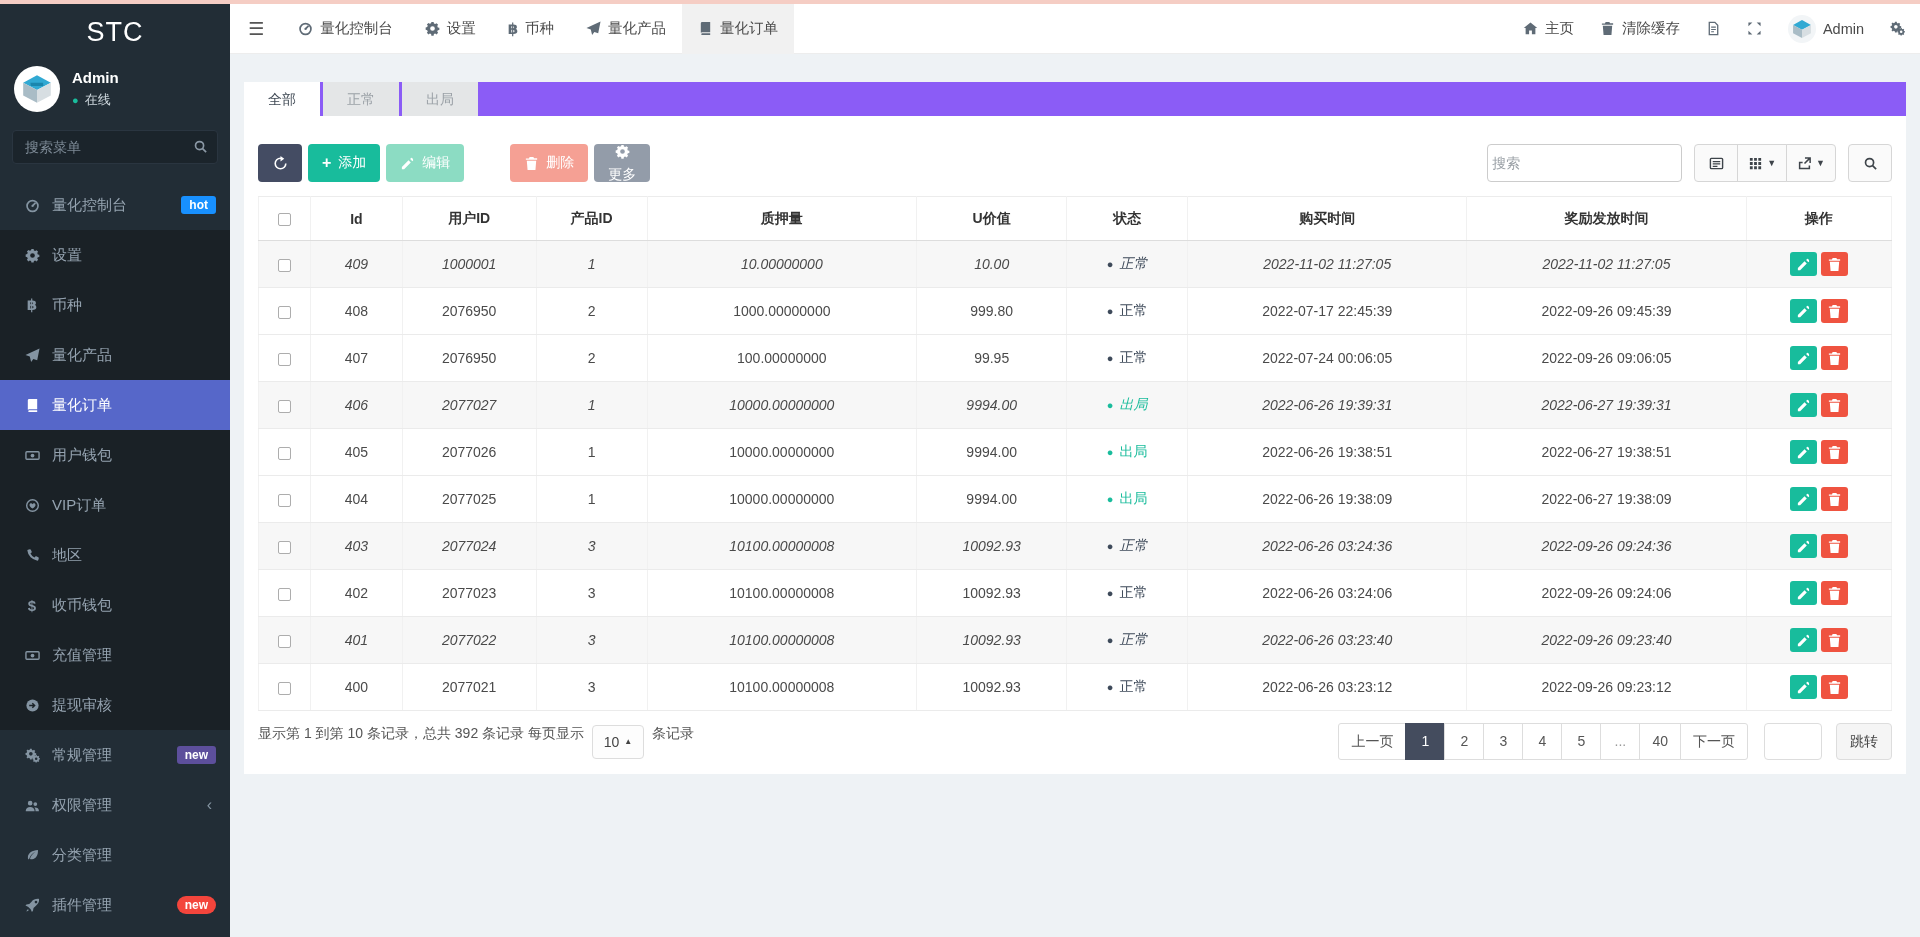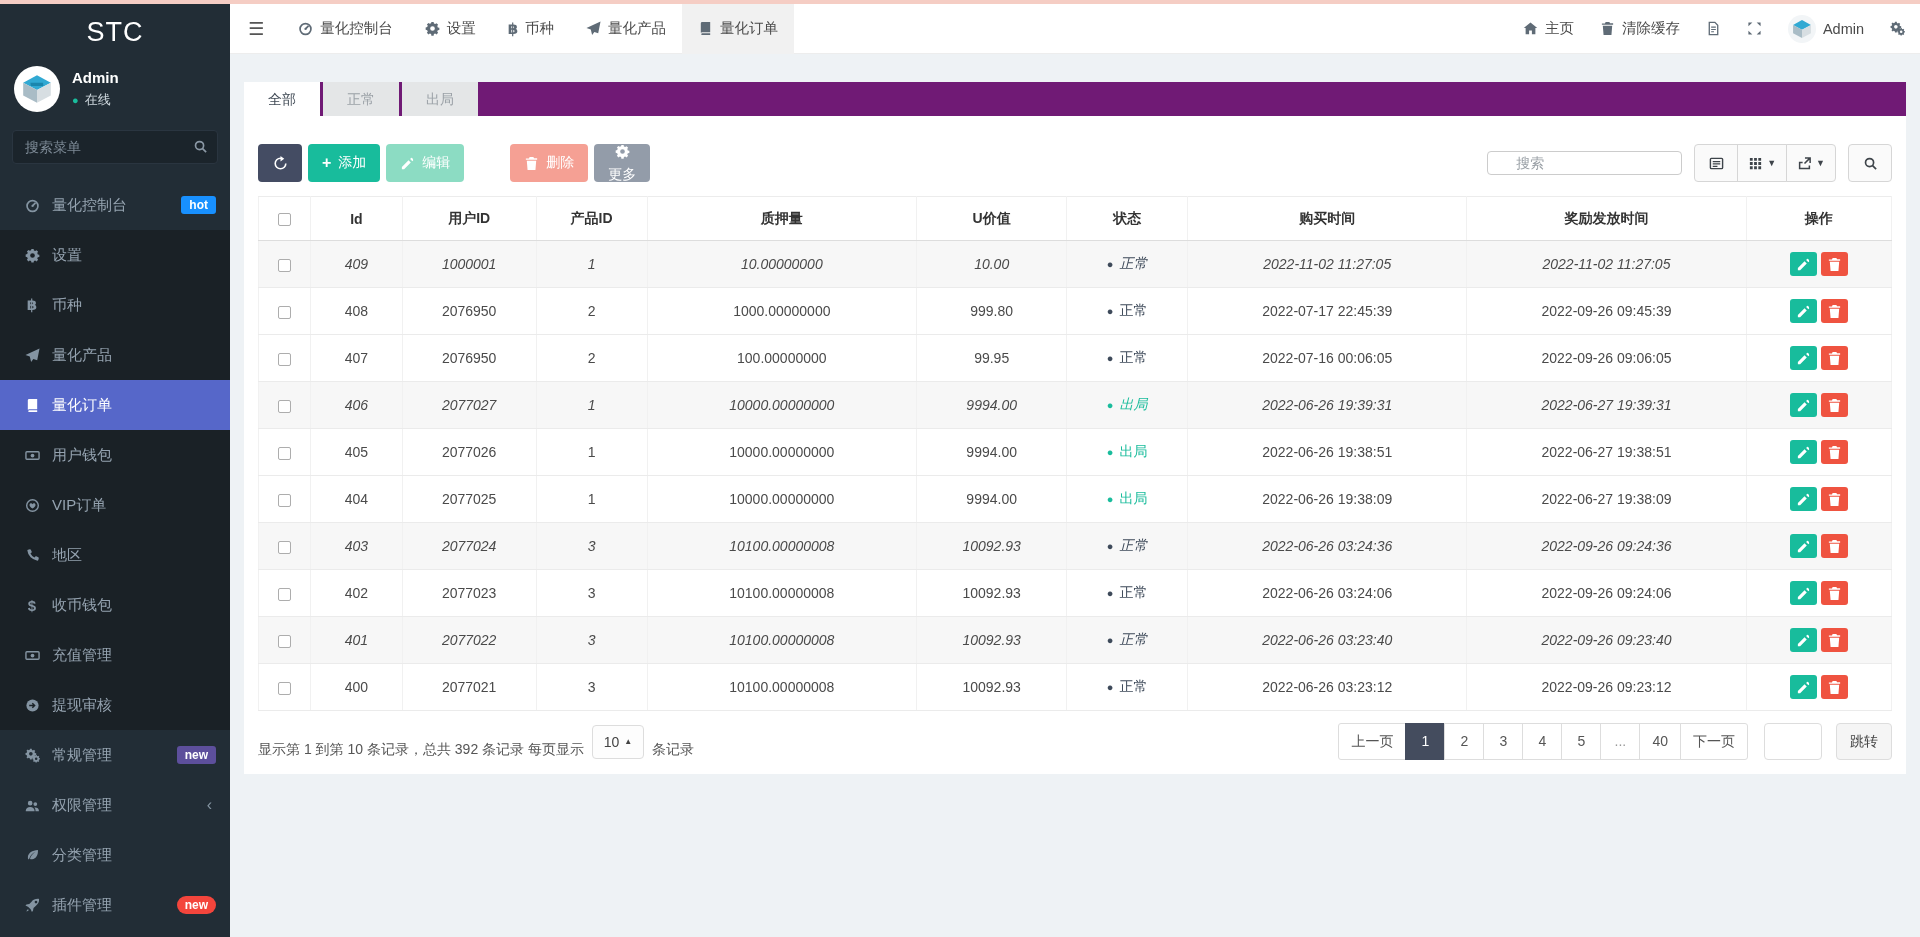--- a/index.html
+++ b/index.html
@@ -44,34 +44,34 @@
   .nav-tab .ic { color:#5f6b76; }
   .nav-tab.active { background:#f1f1f1; }
   .topbar-right { margin-left:auto; display:flex; align-items:center; height:50px; padding-right:2px; }
   .tb-item { display:flex; align-items:center; gap:7px; padding:0 13px; color:#4a4a4a; height:50px; cursor:pointer; font-size:14.5px; }
   .tb-item .ic { color:#5f6b76; }
   .tb-avatar { width:28px; height:28px; border-radius:50%; background:#f2f5f7; display:flex; align-items:center; justify-content:center; }
   .tb-avatar svg { width:22px; height:22px; }
 
   
   .content { flex:1; padding:28px 14px 0; overflow:hidden; }
-  .tab-strip { display:flex; background:#701a75; }
+  .tab-strip { display:flex; background:#8b5cf6; }
   .ptab { padding:0 24px; height:34px; line-height:34px; background:#e4e6e7; color:#9ba1a7; margin-right:3px; cursor:pointer; font-size:14px; }
   .ptab.active { background:#fff; color:#404a55; }
   .panel-body { background:#fff; padding:0 14px 14px; }
   .toolbar { display:flex; align-items:center; padding:28px 0 8px; }
   .btn { height:38px; border:none; border-radius:4px; color:#fff; font-size:14px; display:inline-flex; align-items:center; gap:7px; padding:0 14px; margin-right:6px; cursor:pointer; font-family:inherit; }
   .btn .ic { display:inline-flex; }
   .btn-refresh { background:#444c63; width:44px; justify-content:center; padding:0; }
   .btn-add { background:#18bc9c; }
   .btn-edit { background:#8cdcc3; cursor:default; }
   .btn-del { background:#f5a094; cursor:default;margin-left:40px; }
   .btn-more { background:#939ca9;flex-direction:column; }
   .toolbar-right { margin-left:auto; display:flex; align-items:center; }
-  .tb-search { width:195px; height:24px; border:1px solid #ccc; border-radius:4px; padding:0 28px; font-size:14px; color:#444; outline:none; font-family:inherit; }
+  .tb-search { width:195px; height:38px; border:1px solid #ccc; border-radius:4px; padding:0 4px; font-size:14px; color:#444; outline:none; font-family:inherit; }
   .tb-search::placeholder { color:#9aa0a6; }
   .btn-group { display:flex; margin-left:12px; }
   .gbtn { height:38px; min-width:44px; background:#fafafa; border:1px solid #d6d6d6; display:inline-flex; align-items:center; justify-content:center; gap:4px; color:#3e444a; cursor:pointer; padding:0 10px; }
   .gbtn + .gbtn { margin-left:-1px; }
   .btn-group .gbtn:first-child { border-radius:4px 0 0 4px; }
   .btn-group .gbtn:last-child { border-radius:0 4px 4px 0; }
   .gbtn.single { border-radius:4px; margin-left:12px; }
   .caret { font-size:9px; color:#3e444a; }
 
   
@@ -84,21 +84,21 @@
   .status { display:inline-flex; align-items:center; gap:6px; font-size:14px; }
   .status .sdot { font-size:11px; }
   .status.normal { color:#3e4a5a; }
   .status.out { color:#1abc9c; }
   .op-btn { width:27px; height:24px; border:none; border-radius:3px; color:#fff; display:inline-flex; align-items:center; justify-content:center; cursor:pointer; margin:0 2px; }
   .op-edit { background:#18bc9c; }
   .op-del { background:#ef5340; }
 
   
   .table-footer { display:flex; align-items:center; margin-top:12px; }
-  .foot-info { color:#555; font-size:14px; display:flex; align-items:flex-end; gap:8px; }
+  .foot-info { color:#555; font-size:14px; display:flex; align-items:flex-start; gap:8px; }
   .pagesize-btn { height:34px; min-width:52px; border:1px solid #ddd; border-radius:4px; background:#fdfdfd; color:#444; display:inline-flex; align-items:center; justify-content:center; gap:5px; cursor:pointer; font-size:14px; }
   .pagesize-btn .caret-up { font-size:8px; }
   .pagination { margin-left:auto; display:flex; align-items:center; }
   .page-item { min-width:40px; height:37px; line-height:35px; text-align:center; border:1px solid #ddd; background:#fff; color:#555; cursor:pointer; padding:0 12px; margin-left:-1px; font-size:14px; }
   .page-item:first-child { margin-left:0; border-radius:3px 0 0 3px; }
   .page-item:last-of-type { border-radius:0 3px 3px 0; }
   .page-item.active { background:#444c5e; border-color:#444c5e; color:#fff; }
   .page-item.dots { color:#999; }
   .jump-input { width:58px; height:37px; border:1px solid #ddd; border-radius:4px; margin-left:16px; outline:none; padding:0 8px; font-size:14px; font-family:inherit; }
   .jump-btn { height:37px; padding:0 13px; background:#f5f5f5; border:1px solid #ddd; border-radius:4px; color:#444; margin-left:14px; cursor:pointer; font-size:14px; font-family:inherit; }
@@ -536,21 +536,21 @@
                 <td><span class="cb"></span></td>
                 <td>407</td>
                 <td>2076950</td>
                 <td>2</td>
                 <td>100.00000000</td>
                 <td>99.95</td>
                 <td><span class="status normal">
                     <span class="sdot">●</span>
                     <span>正常</span>
                   </span></td>
-                <td>2022-07-16 00:06:05</td>
+                <td>2022-07-24 00:06:05</td>
                 <td>2022-09-26 09:06:05</td>
                 <td><button class="op-btn op-edit">
                     <span class="ic">
                       <svg width="15" height="15" viewBox="0 0 16 16">
                         <path fill="currentColor" d="M2 11.6V14h2.4l7.1-7.1-2.4-2.4L2 11.6zM13.8 4.2c.3-.3.3-.8 0-1.1l-.9-.9a.78.78 0 0 0-1.1 0l-1 1 2.4 2.4 1-1z"></path>
                       </svg>
                     </span>
                   </button><button class="op-btn op-del">
                     <span class="ic">
                       <svg width="15" height="15" viewBox="0 0 16 16">

